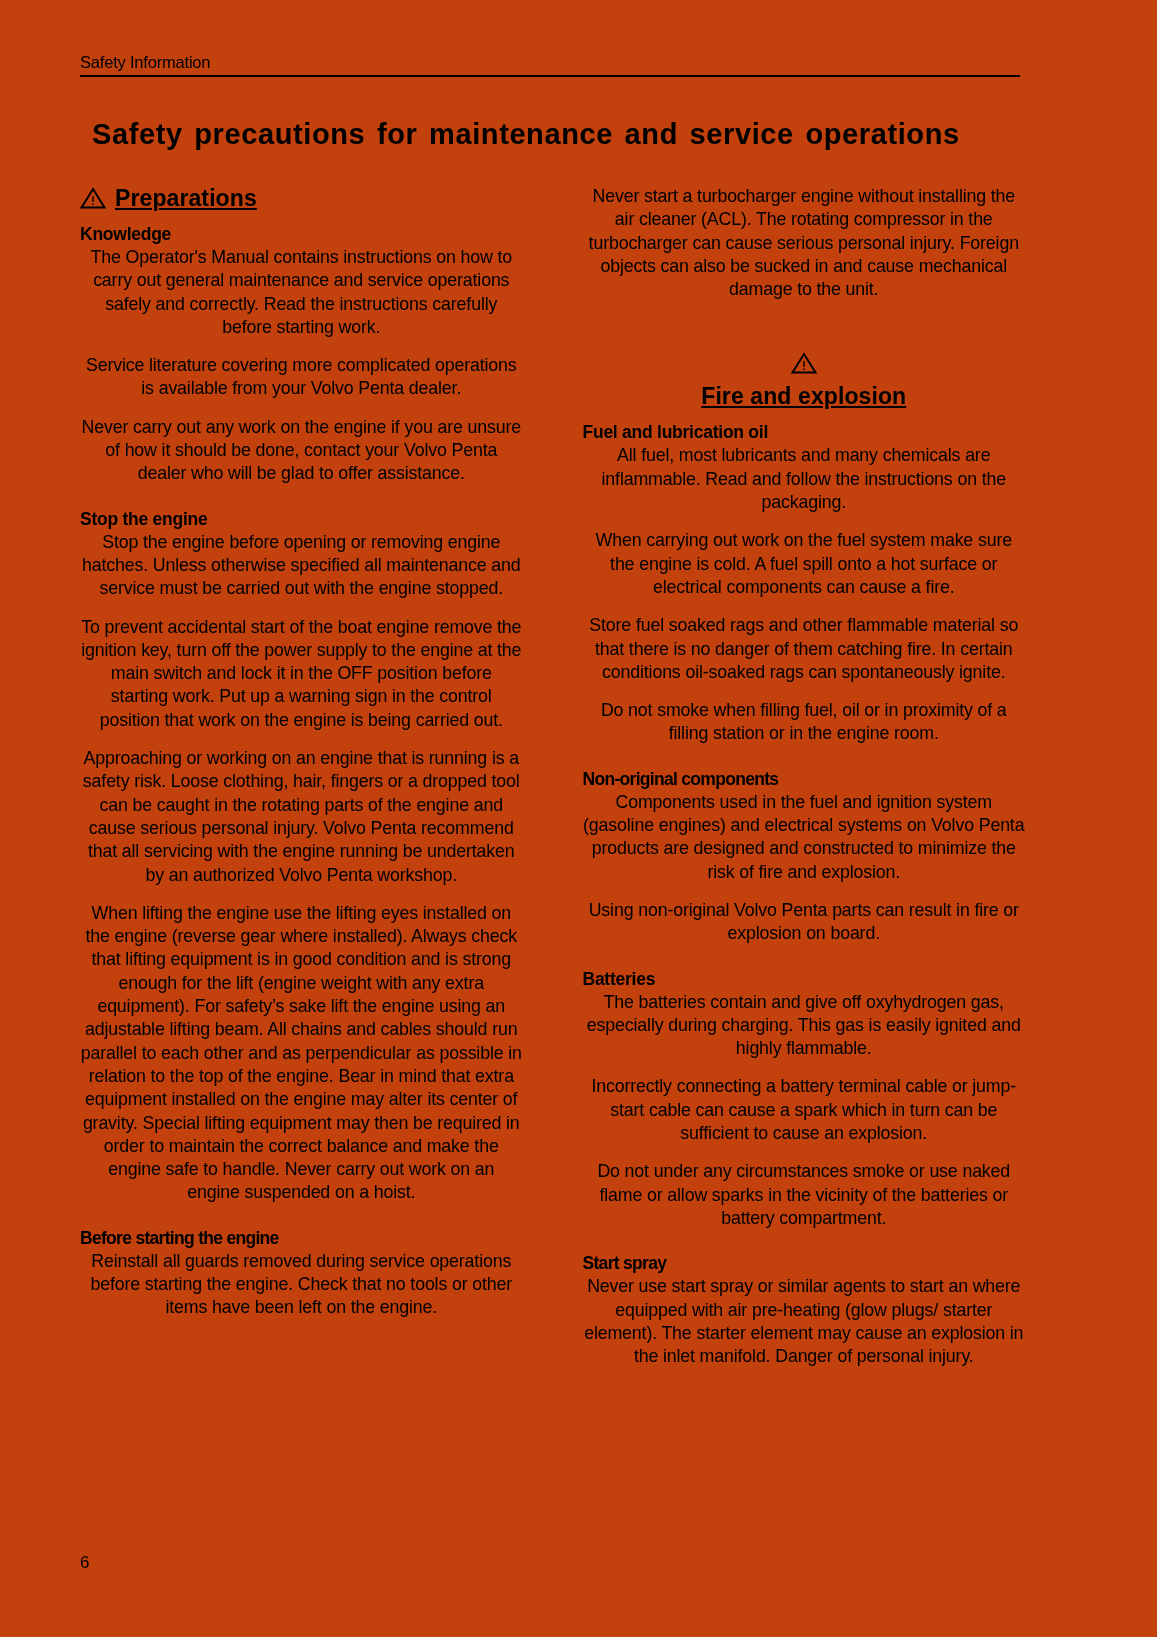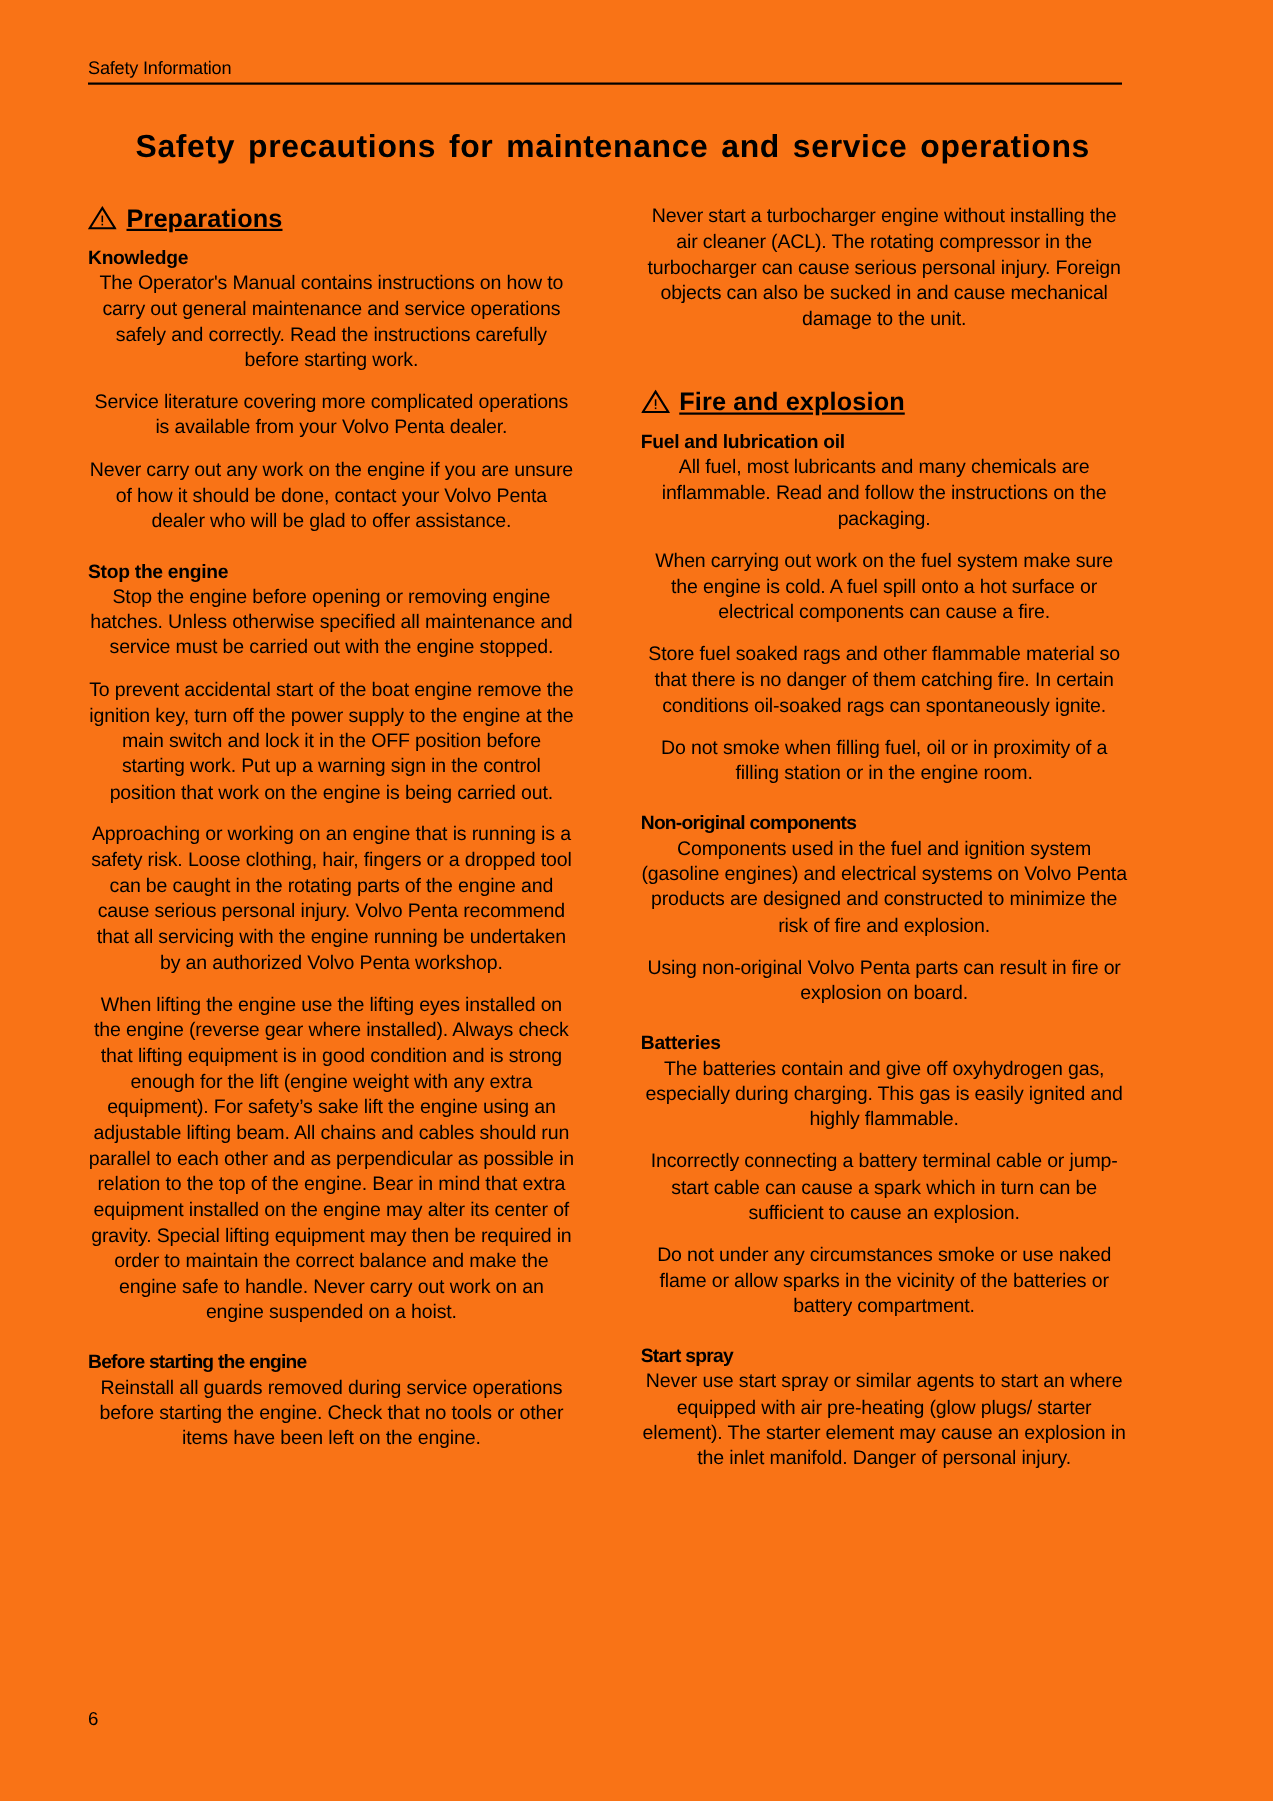--- a/index.html
+++ b/index.html
@@ -8,21 +8,21 @@
     background: #ffffff;
   }
   body {
     font-family: "Liberation Sans", sans-serif;
     color: #000000;
   }
   .page {
     position: relative;
     width: 1157px;
     height: 1637px;
-    background: #f97316;
+    background: #c2410c;
     box-sizing: border-box;
     padding: 0;
     overflow: hidden;
   }
   
   .header {
     position: absolute;
     left: 80px;
     top: 52px;
     width: 940px;
@@ -42,21 +42,20 @@
   .page-title {
     position: absolute;
     left: 92px;
     top: 98px;
     width: 930px;
     font-size: 29px;
     font-weight: bold;
     letter-spacing: 0.6px;
     word-spacing: 3px;
     line-height: 34px;
-    text-align: center;
   }
   
   .columns {
     position: absolute;
     left: 80px;
     top: 185px;
     width: 945px;
     display: flex;
     gap: 40px;
   }
@@ -80,21 +79,21 @@
     width: 26px;
     height: 22px;
     flex: 0 0 auto;
   }
   .sec-head-text {
     font-size: 23px;
     font-weight: bold;
     letter-spacing: 0.1px;
     line-height: 26px;
   }
-  .sec-head.spaced { margin-top: 51px; }
+  .sec-head.spaced { margin-top: 51px; flex-direction: column; }
 
   
   .sub-head {
     font-size: 17.5px;
     font-weight: bold;
     line-height: 22px;
     letter-spacing: -0.25px;
     margin: 0 0 1px 0;
   }
   .sub-head.tight { letter-spacing: -0.7px; }

